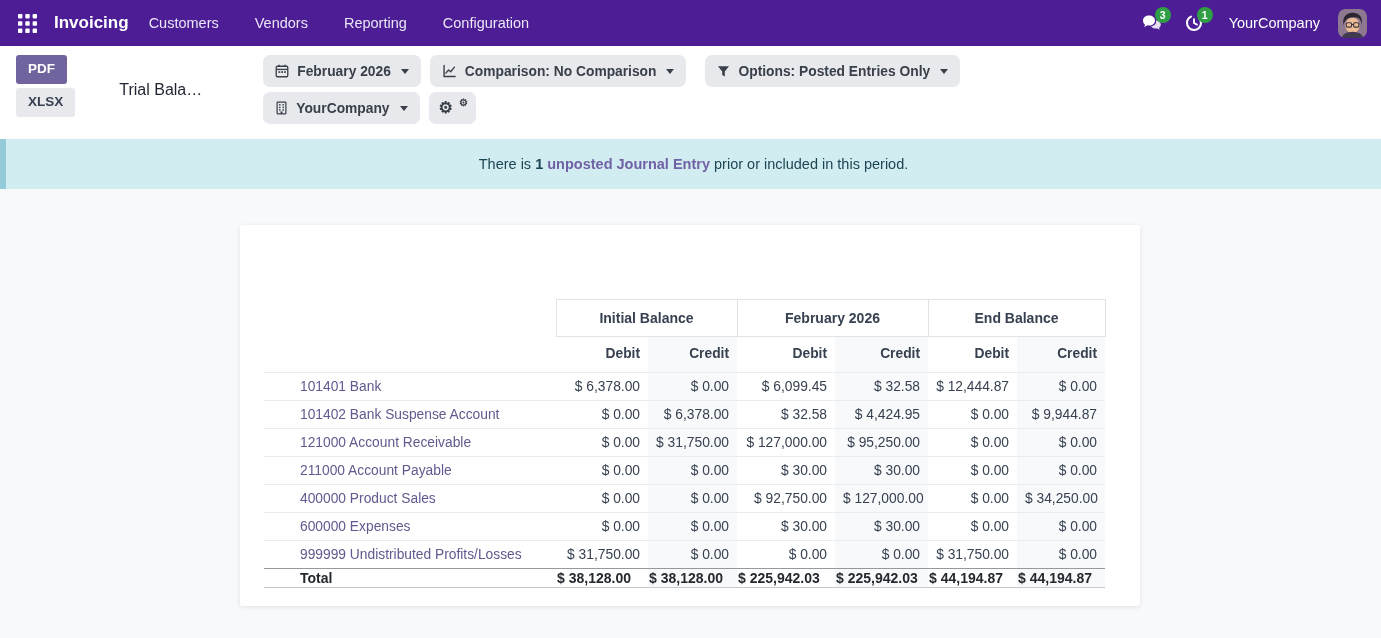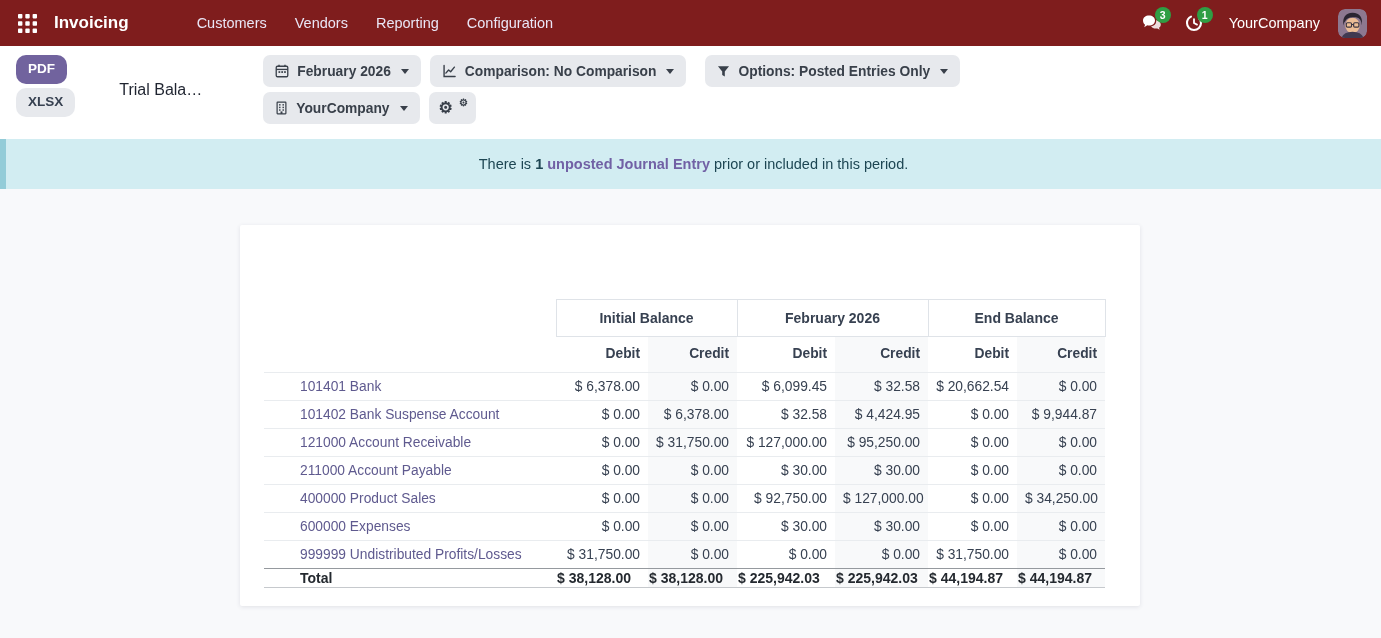--- a/index.html
+++ b/index.html
@@ -6,41 +6,41 @@
   html,body { margin:0; padding:0; }
   body {
     width:1381px; height:638px; overflow:hidden;
     background:#f8f9fb;
     font-family:"Liberation Sans", sans-serif;
     -webkit-font-smoothing:antialiased;
   }
 
   
   .navbar{
-    height:46px; background:#7f1d1d; display:flex; align-items:center;
+    height:46px; background:#4c1d95; display:flex; align-items:center;
     padding:0 14px; color:#fff;
   }
   .apps-btn{ width:26px; height:26px; display:flex; align-items:center; justify-content:center; cursor:pointer; }
   .brand{ font-size:17px; font-weight:600; color:#fff; margin:0 20px 0 14px; cursor:pointer; }
-  .menu{ display:flex; gap:28px;margin-left:48px; }
+  .menu{ display:flex; gap:36px; }
   .menu-item{ font-size:14.5px; color:#eae6f6; cursor:pointer; }
   .nav-right{ margin-left:auto; display:flex; align-items:center; gap:16px; }
   .icon-badge-wrap{ position:relative; width:26px; height:26px; display:flex; align-items:center; justify-content:center; cursor:pointer; }
   .badge{
     position:absolute; top:-3px; right:-6px; background:#2f9e44; color:#fff;
     font-size:10.5px; font-weight:700; min-width:16px; height:16px; border-radius:9px;
     display:flex; align-items:center; justify-content:center; padding:0 4px; line-height:1;
   }
   .company-name{ font-size:14.5px; color:#fff; margin-left:6px; cursor:pointer; }
   .avatar{ width:29px; height:29px; border-radius:7px; overflow:hidden; cursor:pointer; margin-left:2px; }
 
   
   .control-panel{ background:#fff; padding:9px 16px 15px; display:flex; align-items:stretch; }
   .export-btns{ display:flex; flex-direction:column; gap:4px; align-items:flex-start; }
-  .btn{ border:none; border-radius:10px; font-family:inherit; font-size:13.5px; font-weight:700;
+  .btn{ border:none; border-radius:3px; font-family:inherit; font-size:13.5px; font-weight:700;
         padding:7px 12px; cursor:pointer; line-height:1.1; }
   .btn-pdf{ background:#71639e; color:#fff; }
   .btn-xlsx{ background:#e7e9ed; color:#374151; }
   .cp-title{ width:116px; margin-left:44px; align-self:center; font-size:16px; color:#1f2430; white-space:nowrap; overflow:hidden; }
   .filters{ margin-left:28px; display:flex; flex-direction:column; gap:5px; }
   .filter-row{ display:flex; gap:19px; align-items:center; }
   .btn-pair{ display:flex; gap:9px; }
   .fbtn{
     display:inline-flex; align-items:center; gap:8px; background:#e7e9ed; border:none;
     border-radius:7px; padding:0 12px; height:32px; font-size:13.8px; font-weight:600;
@@ -234,21 +234,21 @@
         </tr>
       </thead>
       <tbody>
 
       <tr>
             <td class="name-cell"><a class="account">101401 Bank</a></td>
             <td>$ 6,378.00</td>
             <td class="credit">$ 0.00</td>
             <td>$ 6,099.45</td>
             <td class="credit">$ 32.58</td>
-            <td>$ 20,662.54</td>
+            <td>$ 12,444.87</td>
             <td class="credit">$ 0.00</td>
           </tr>
           <tr>
             <td class="name-cell"><a class="account">101402 Bank Suspense Account</a></td>
             <td>$ 0.00</td>
             <td class="credit">$ 6,378.00</td>
             <td>$ 32.58</td>
             <td class="credit">$ 4,424.95</td>
             <td>$ 0.00</td>
             <td class="credit">$ 9,944.87</td>

